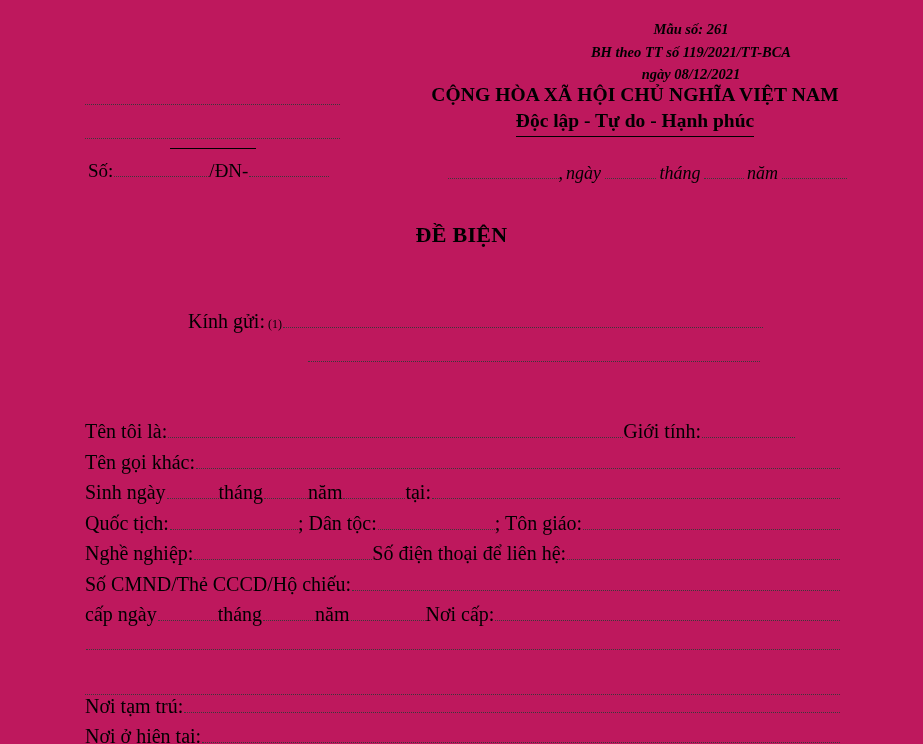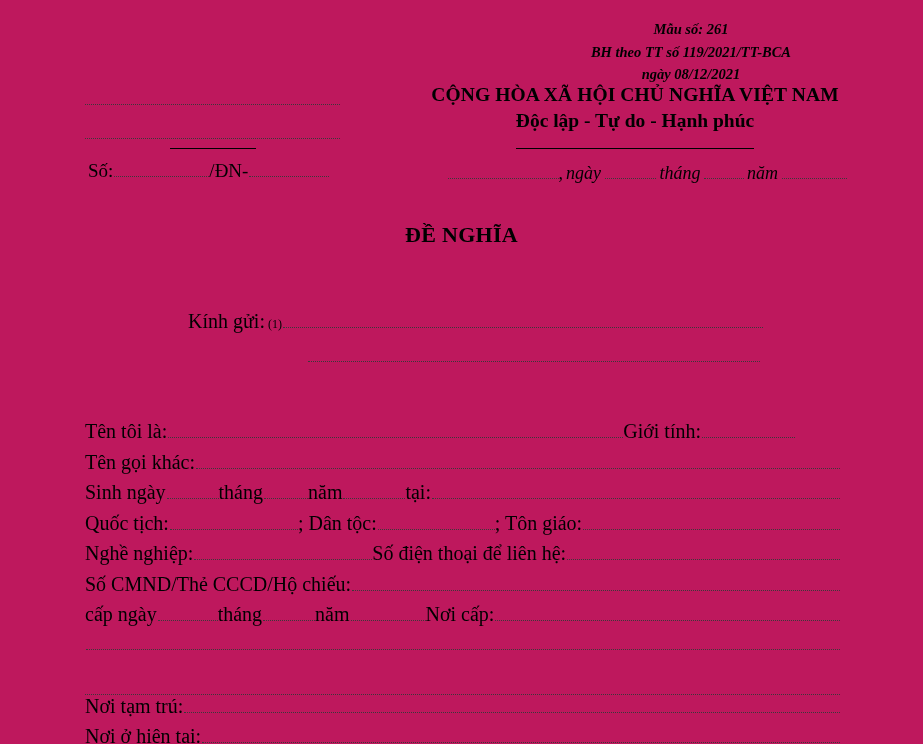--- a/index.html
+++ b/index.html
@@ -87,21 +87,21 @@
     font-weight: bold;
     letter-spacing: .1px;
     white-space: nowrap;
   }
   .national .l2 {
     margin-top: 4px;
     font-size: 19.5px;
     font-weight: bold;
     display: inline-block;
     border-bottom: 1.7px solid #000;
-    padding-bottom: 16px;
+    padding-bottom: 4px;
     white-space: nowrap;
   }
 
   
   .dateline {
     position: absolute;
     left: 447px;
     top: 163px;
     width: 400px;
     display: flex;
@@ -231,21 +231,21 @@
     <span>,</span>
     <span class="lbl">ngày</span>
     <span class="dots d-day"></span>
     <span class="lbl">tháng</span>
     <span class="dots d-month"></span>
     <span class="lbl">năm</span>
     <span class="dots d-year"></span>
   </div>
 
   <div class="title-block">
-    <div class="title-main">ĐỀ NGHĨA</div>
+    <div class="title-main">ĐỀ BIỆN</div>
   </div>
 
   <div class="kinhgui">
     <span class="lbl">Kính gửi:</span>
     <sup>(1)</sup>
     <span class="dots grow"></span>
   </div>
   <div class="kinhgui-2"></div>
 
   <div class="form-body">

